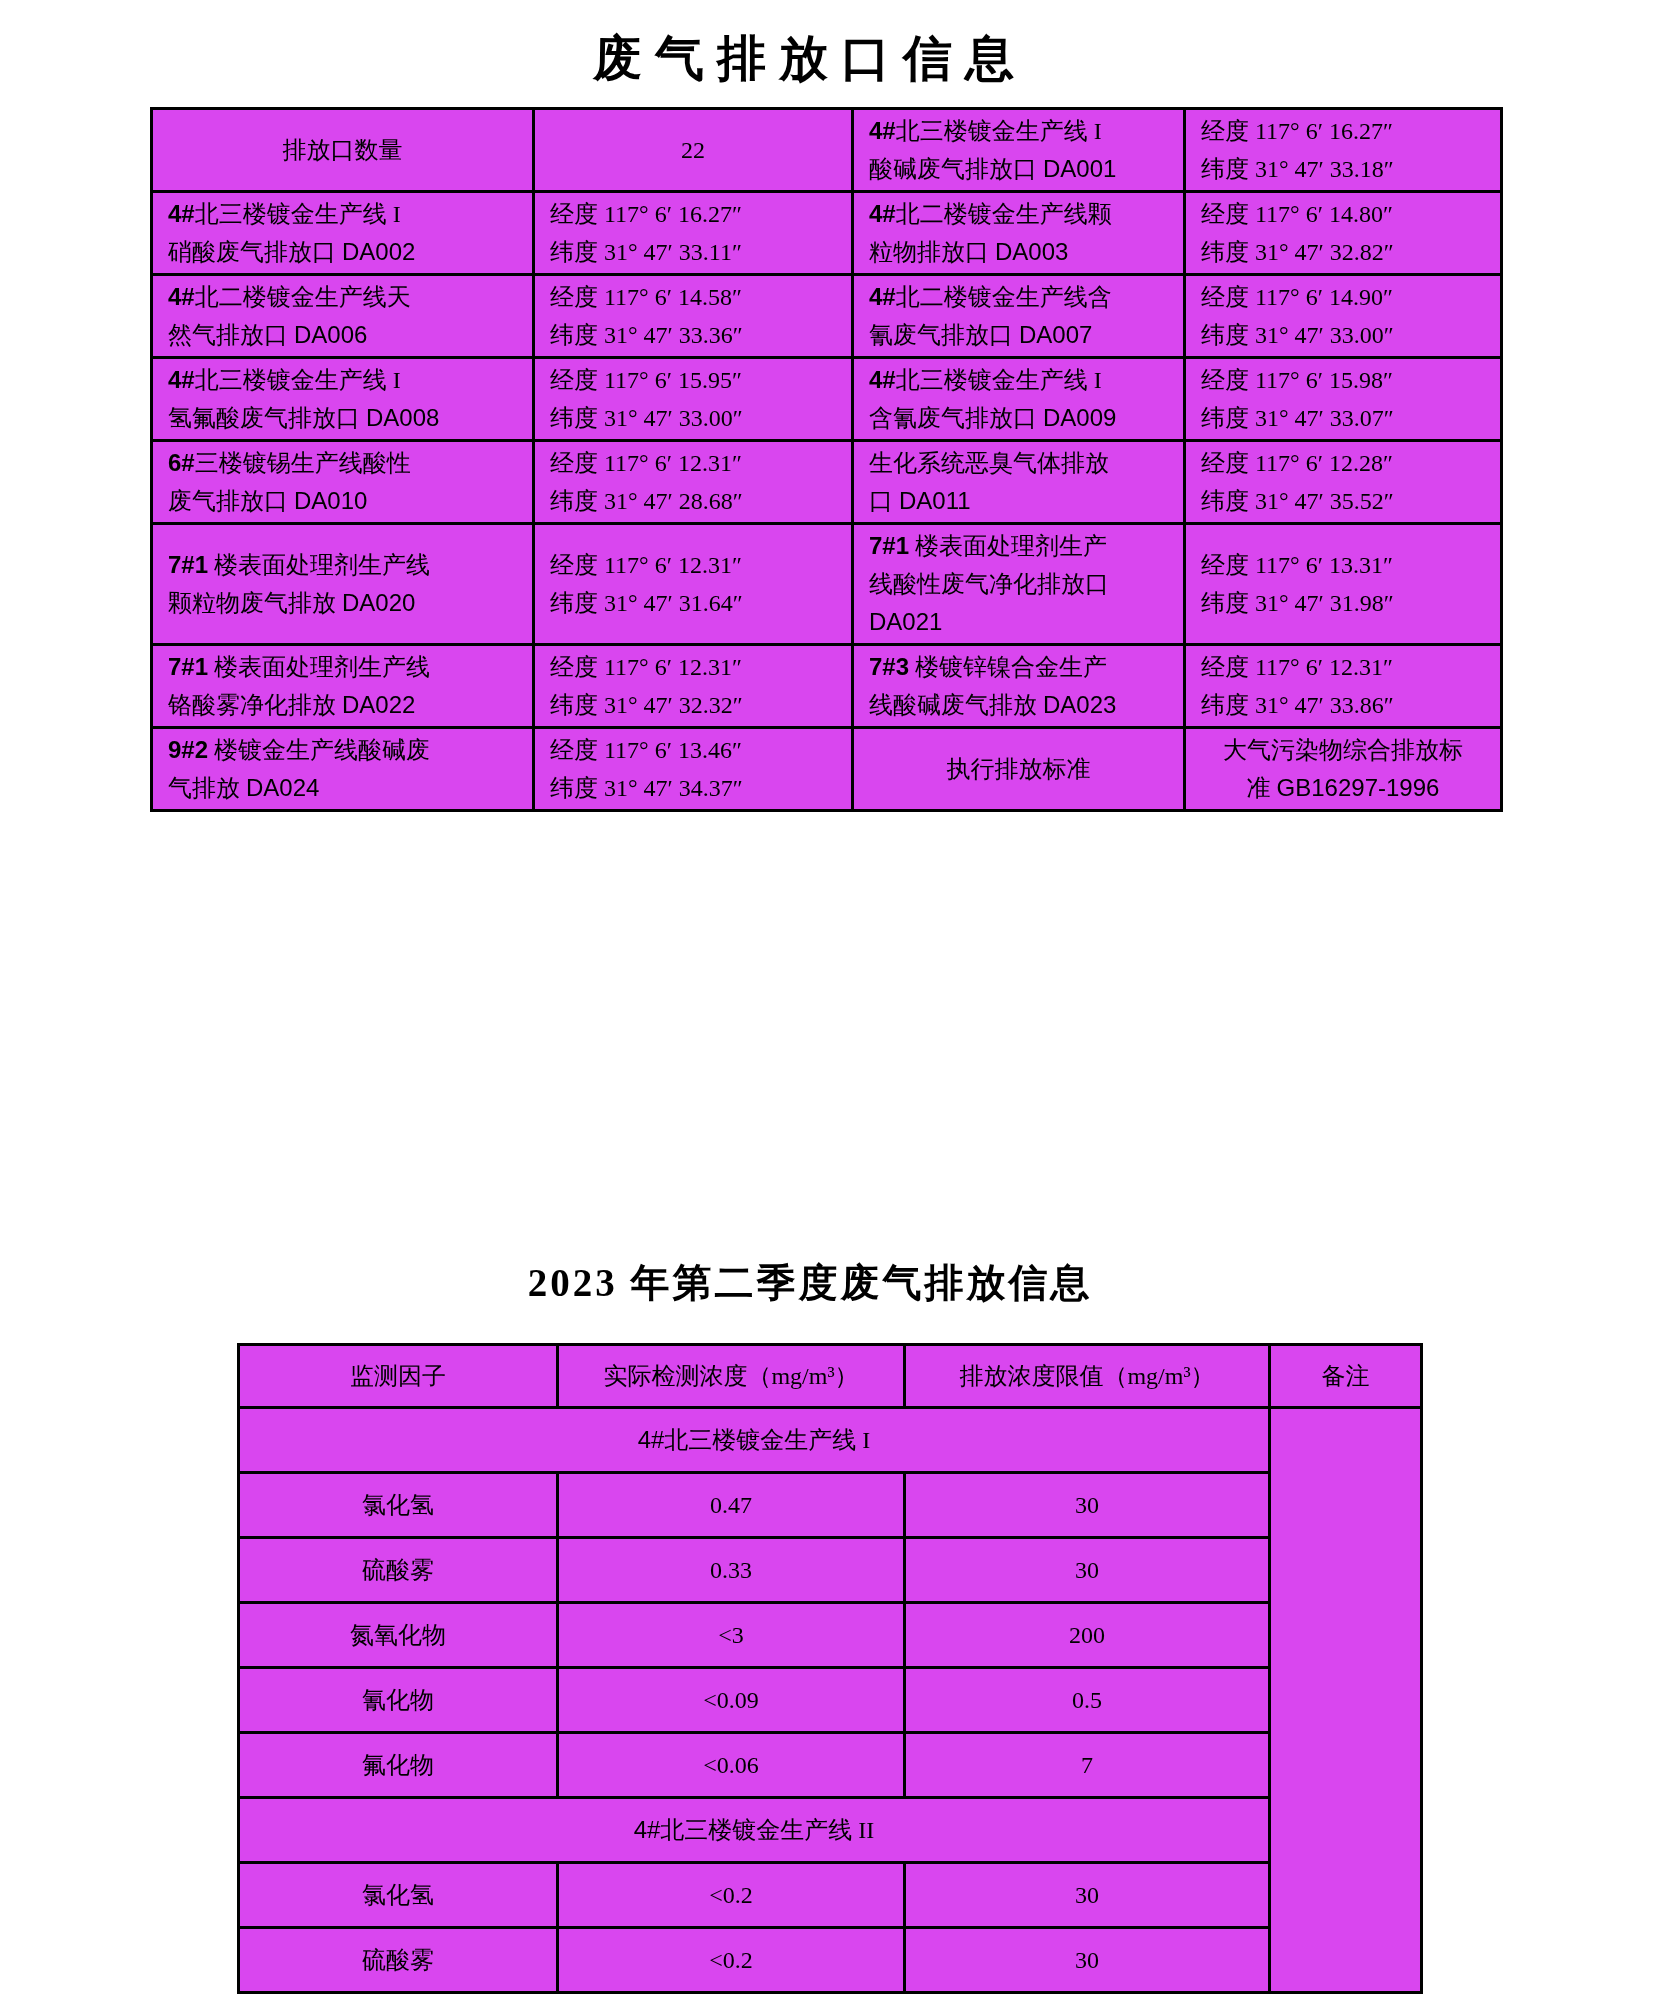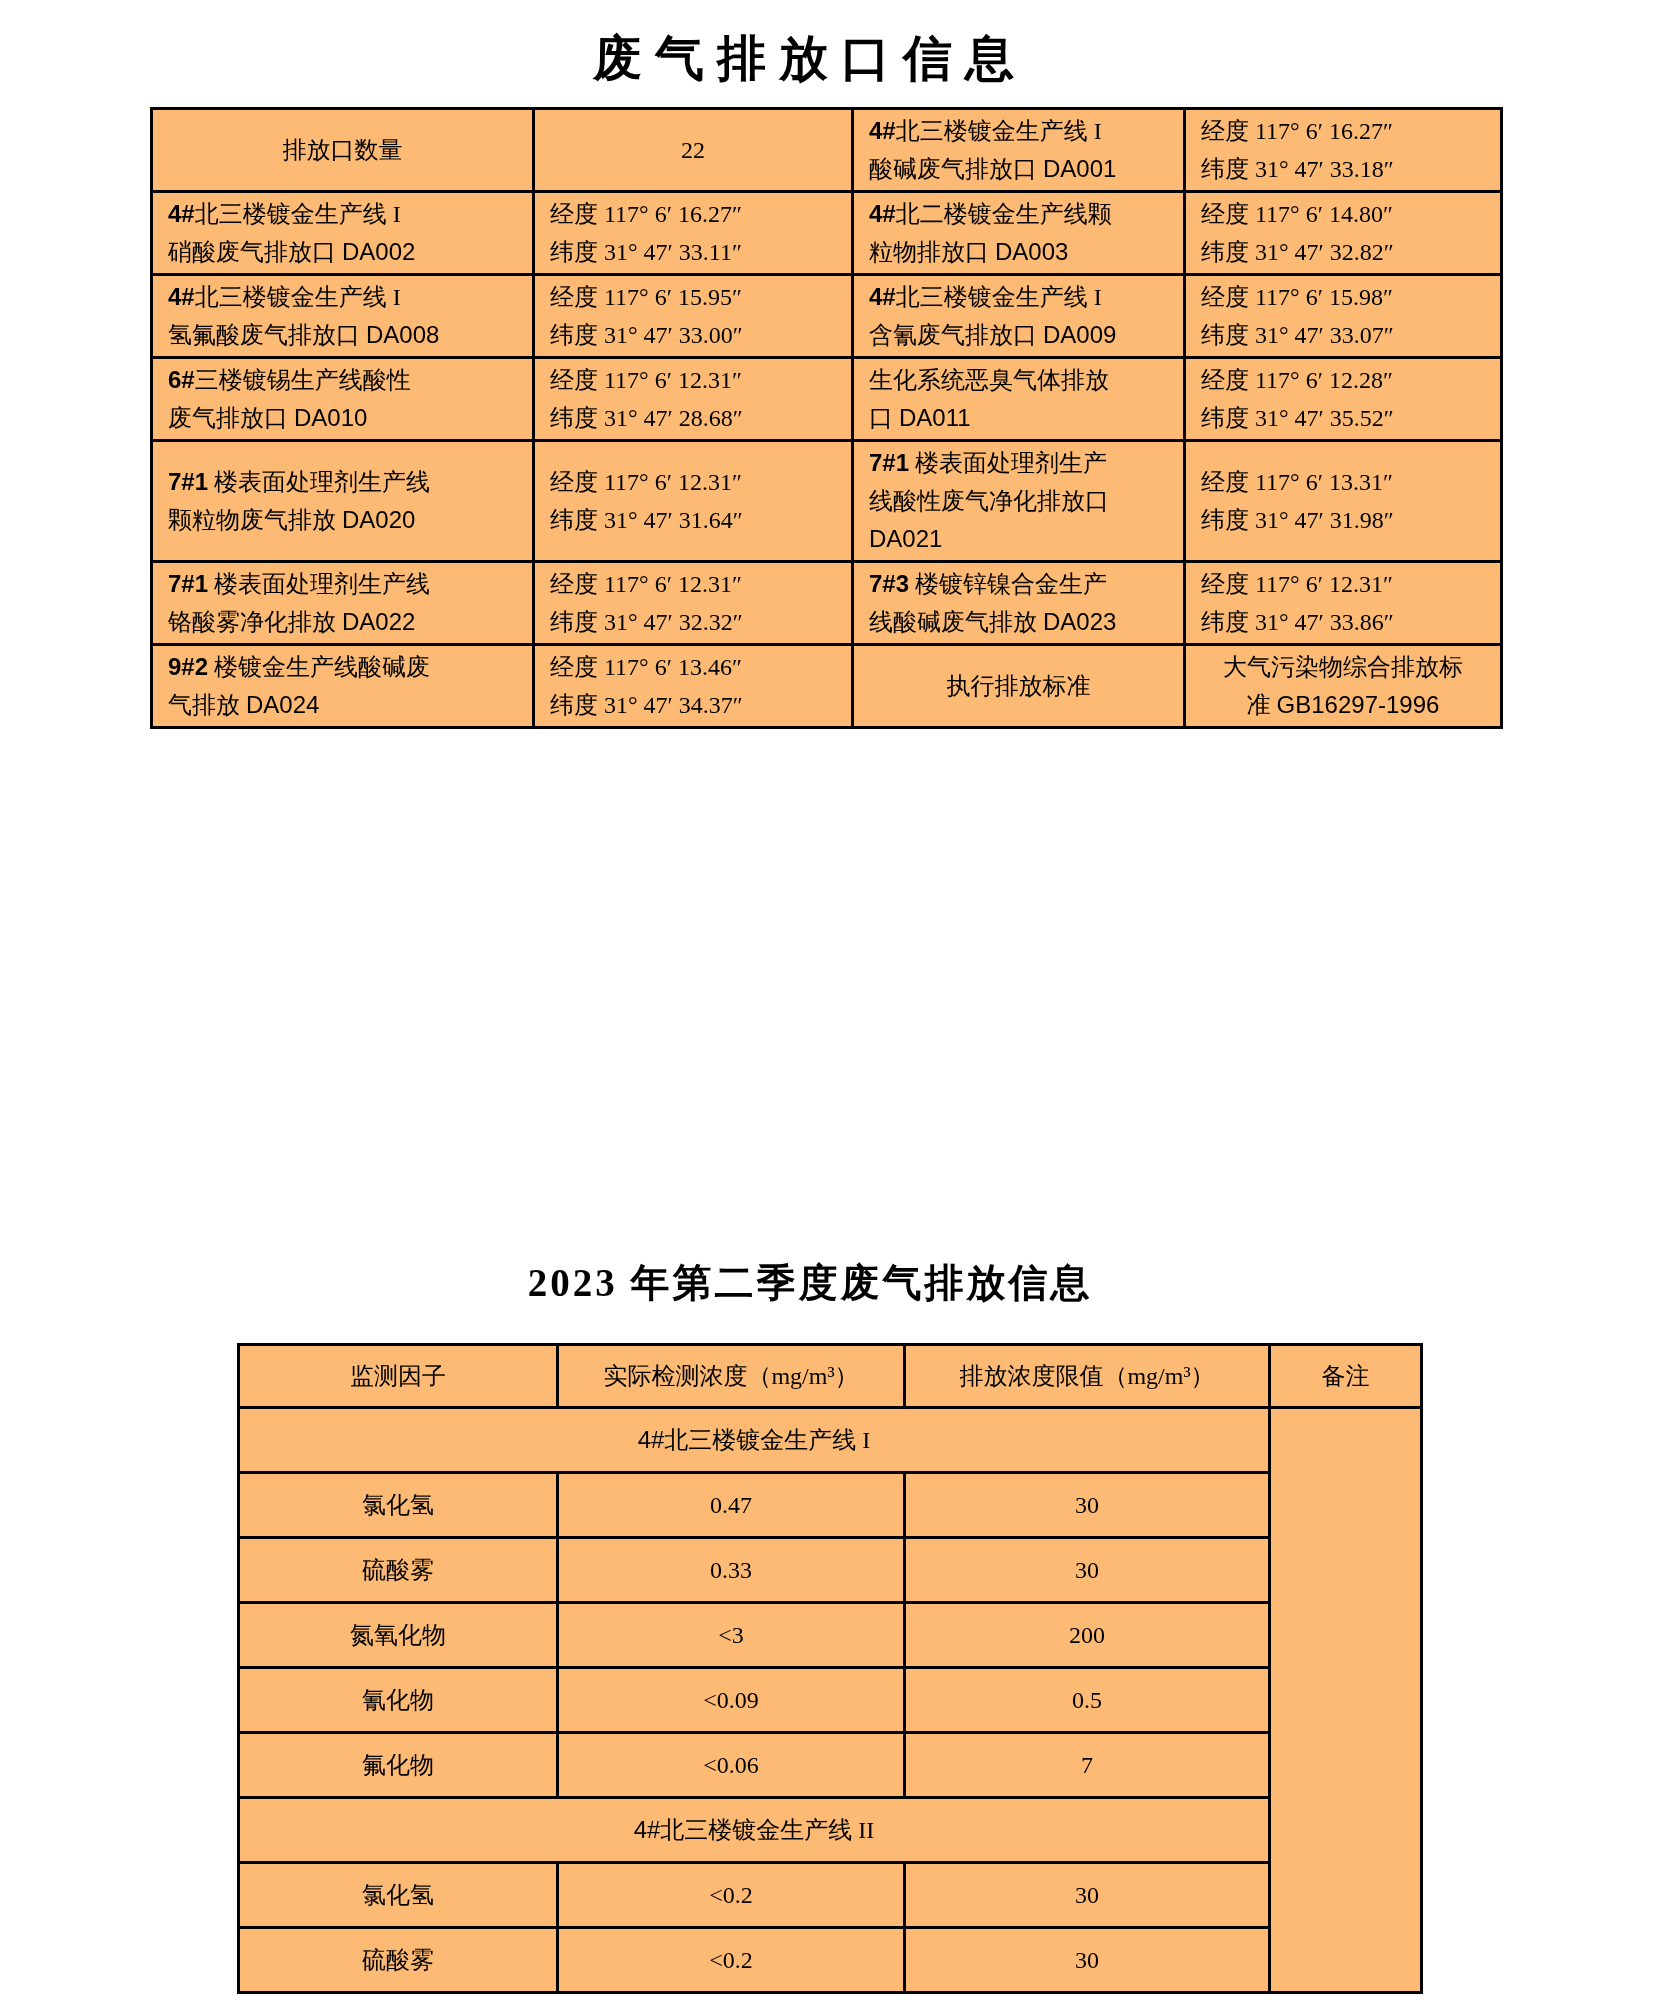--- a/index.html
+++ b/index.html
@@ -10,21 +10,21 @@
     font-family:"Liberation Serif","DejaVu Serif",serif;
     overflow:hidden;
   }
   .doc-title{
     position:absolute;left:0;width:100%;
     text-align:center;font-weight:bold;color:#000;
     margin:0;white-space:nowrap;
   }
   #title1{top:26px;font-size:49px;letter-spacing:13px;}
   #title2{top:1256px;font-size:39px;letter-spacing:3px;}
-  table{border-collapse:collapse;table-layout:fixed;background:#fdba74;}
+  table{border-collapse:collapse;table-layout:fixed;background:#d946ef;}
   #t1{position:absolute;left:150px;top:107px;width:1350px;}
   #t2{position:absolute;left:237px;top:1343px;width:1183px;}
   td,th{
     border:3px solid #000;
     font-size:24px;font-weight:normal;
     line-height:38px;
     padding:2px 10px;
     vertical-align:middle;
     white-space:pre-wrap;
     word-break:break-word;
@@ -56,20 +56,26 @@
           <td class="a-c">排放口数量</td>
           <td class="a-c">22</td>
           <td class="a-l"><span class="pfx">4#</span>北三楼镀金生产线 I<br>酸碱废气排放口 <span class="code">DA001</span></td>
           <td class="a-l">经度 117° 6′ 16.27″<br>纬度 31° 47′ 33.18″</td>
         </tr>
         <tr style="height: 78px;">
           <td class="a-l"><span class="pfx">4#</span>北三楼镀金生产线 I<br>硝酸废气排放口 <span class="code">DA002</span></td>
           <td class="a-l">经度 117° 6′ 16.27″<br>纬度 31° 47′ 33.11″</td>
           <td class="a-l"><span class="pfx">4#</span>北二楼镀金生产线颗<br>粒物排放口 <span class="code">DA003</span></td>
           <td class="a-l">经度 117° 6′ 14.80″<br>纬度 31° 47′ 32.82″</td>
+        </tr>
+        <tr style="height: 78px;">
+          <td class="a-l"><span class="pfx">4#</span>北二楼镀金生产线天<br>然气排放口 <span class="code">DA006</span></td>
+          <td class="a-l">经度 117° 6′ 14.58″<br>纬度 31° 47′ 33.36″</td>
+          <td class="a-l"><span class="pfx">4#</span>北二楼镀金生产线含<br>氰废气排放口 <span class="code">DA007</span></td>
+          <td class="a-l">经度 117° 6′ 14.90″<br>纬度 31° 47′ 33.00″</td>
         </tr>
         <tr style="height: 78px;">
           <td class="a-l"><span class="pfx">4#</span>北三楼镀金生产线 I<br>氢氟酸废气排放口 <span class="code">DA008</span></td>
           <td class="a-l">经度 117° 6′ 15.95″<br>纬度 31° 47′ 33.00″</td>
           <td class="a-l"><span class="pfx">4#</span>北三楼镀金生产线 I<br>含氰废气排放口 <span class="code">DA009</span></td>
           <td class="a-l">经度 117° 6′ 15.98″<br>纬度 31° 47′ 33.07″</td>
         </tr>
         <tr style="height: 78px;">
           <td class="a-l"><span class="pfx">6#</span>三楼镀锡生产线酸性<br>废气排放口 <span class="code">DA010</span></td>
           <td class="a-l">经度 117° 6′ 12.31″<br>纬度 31° 47′ 28.68″</td>

